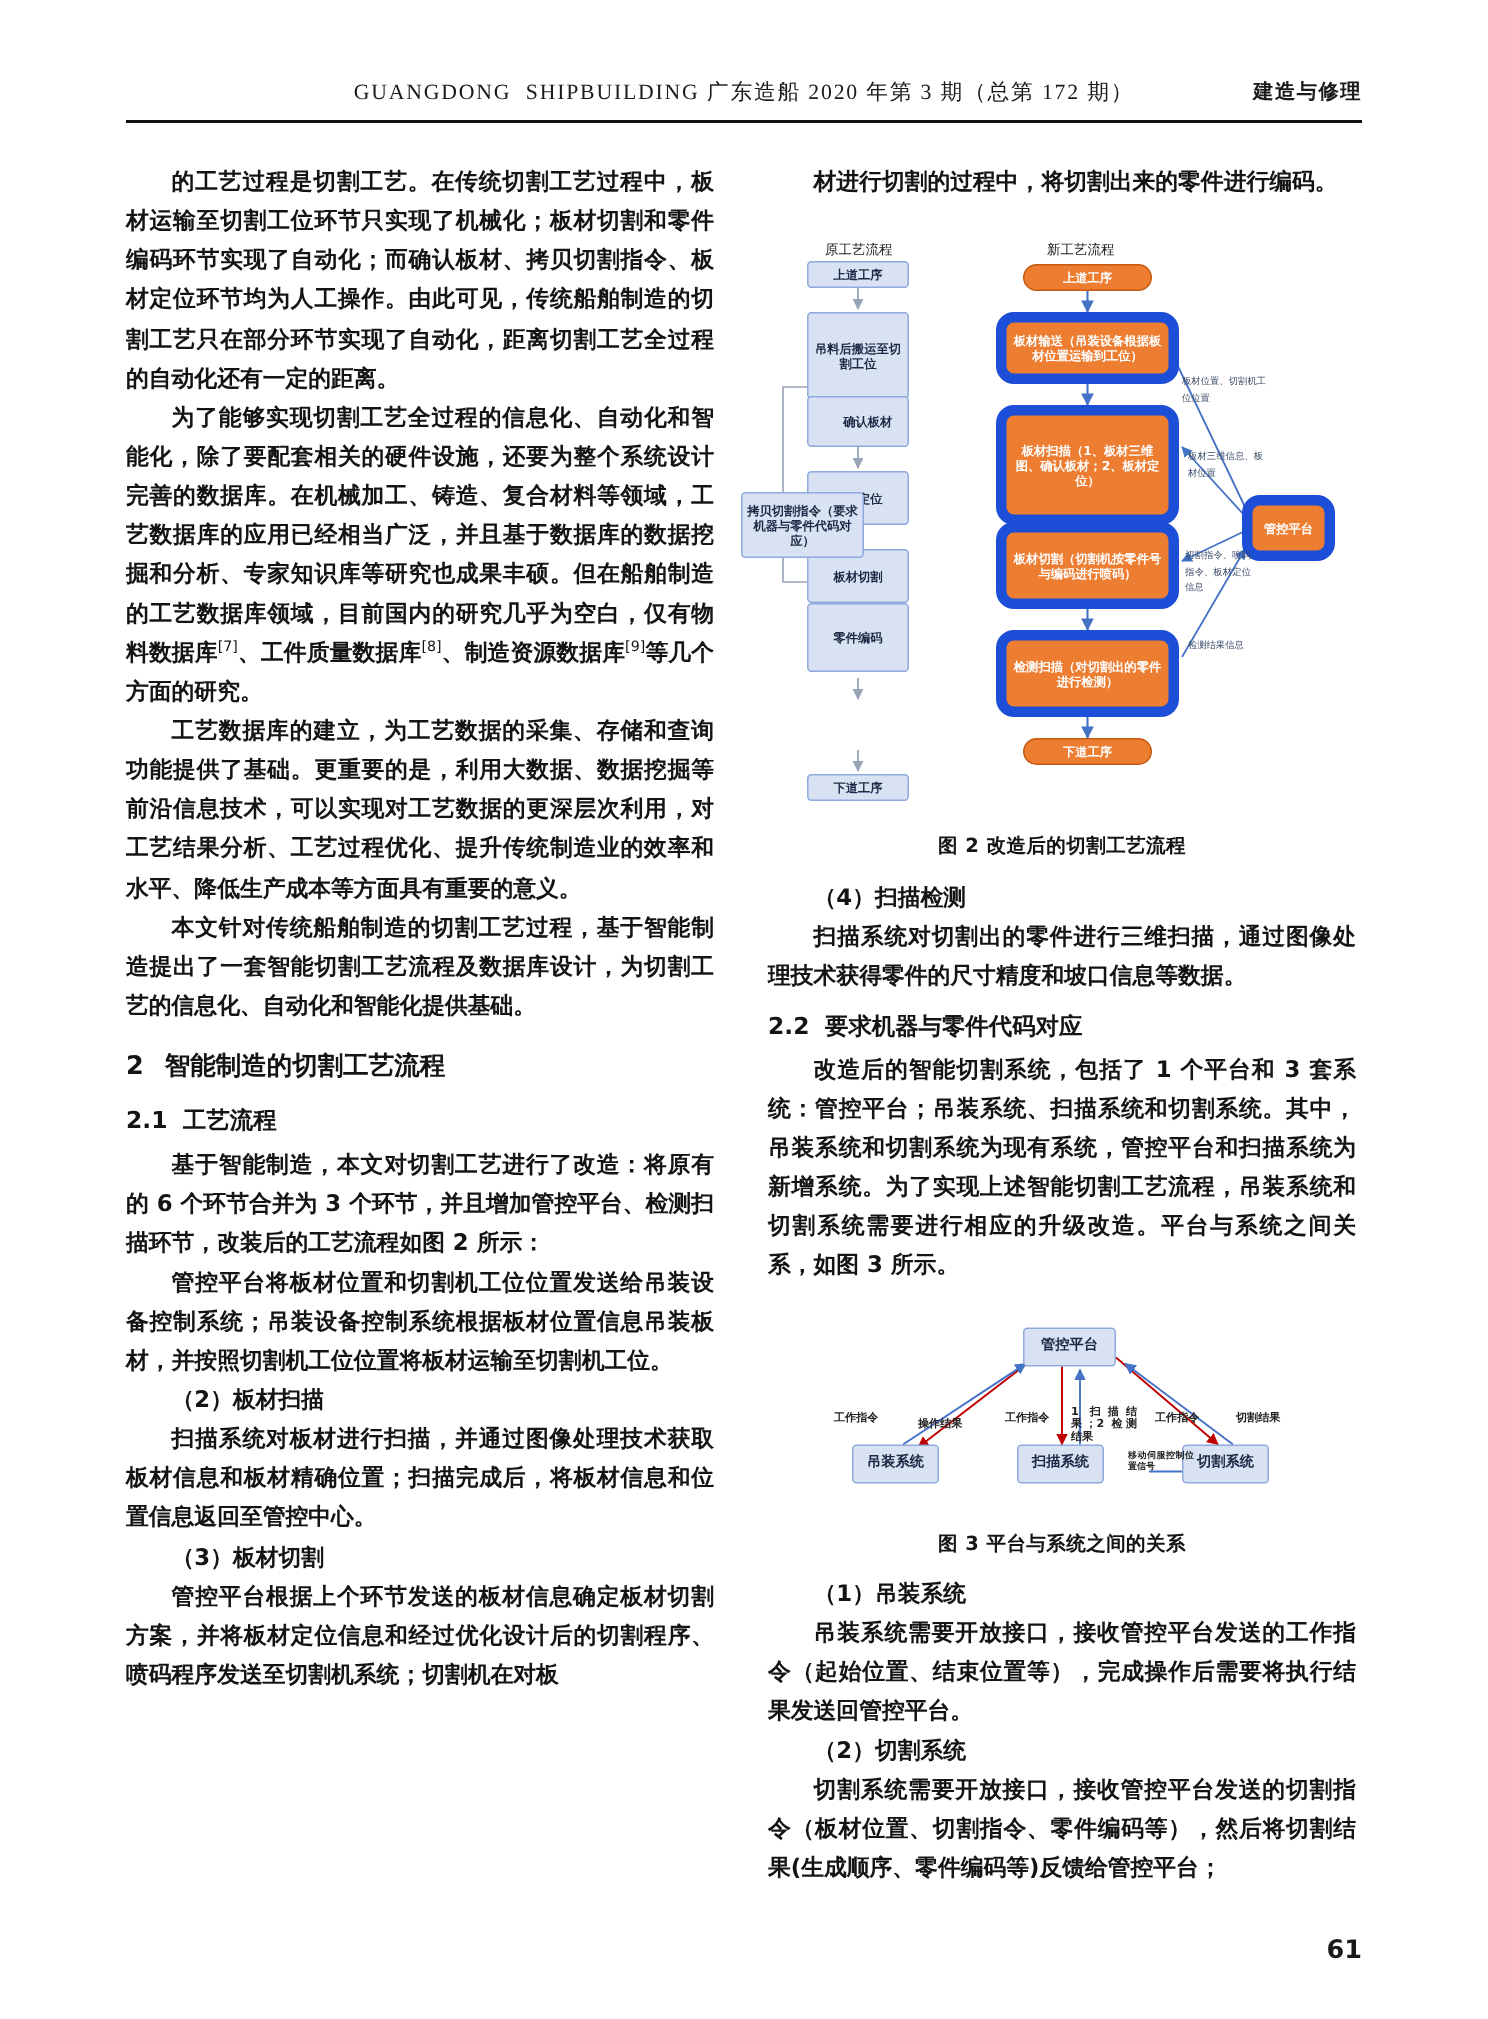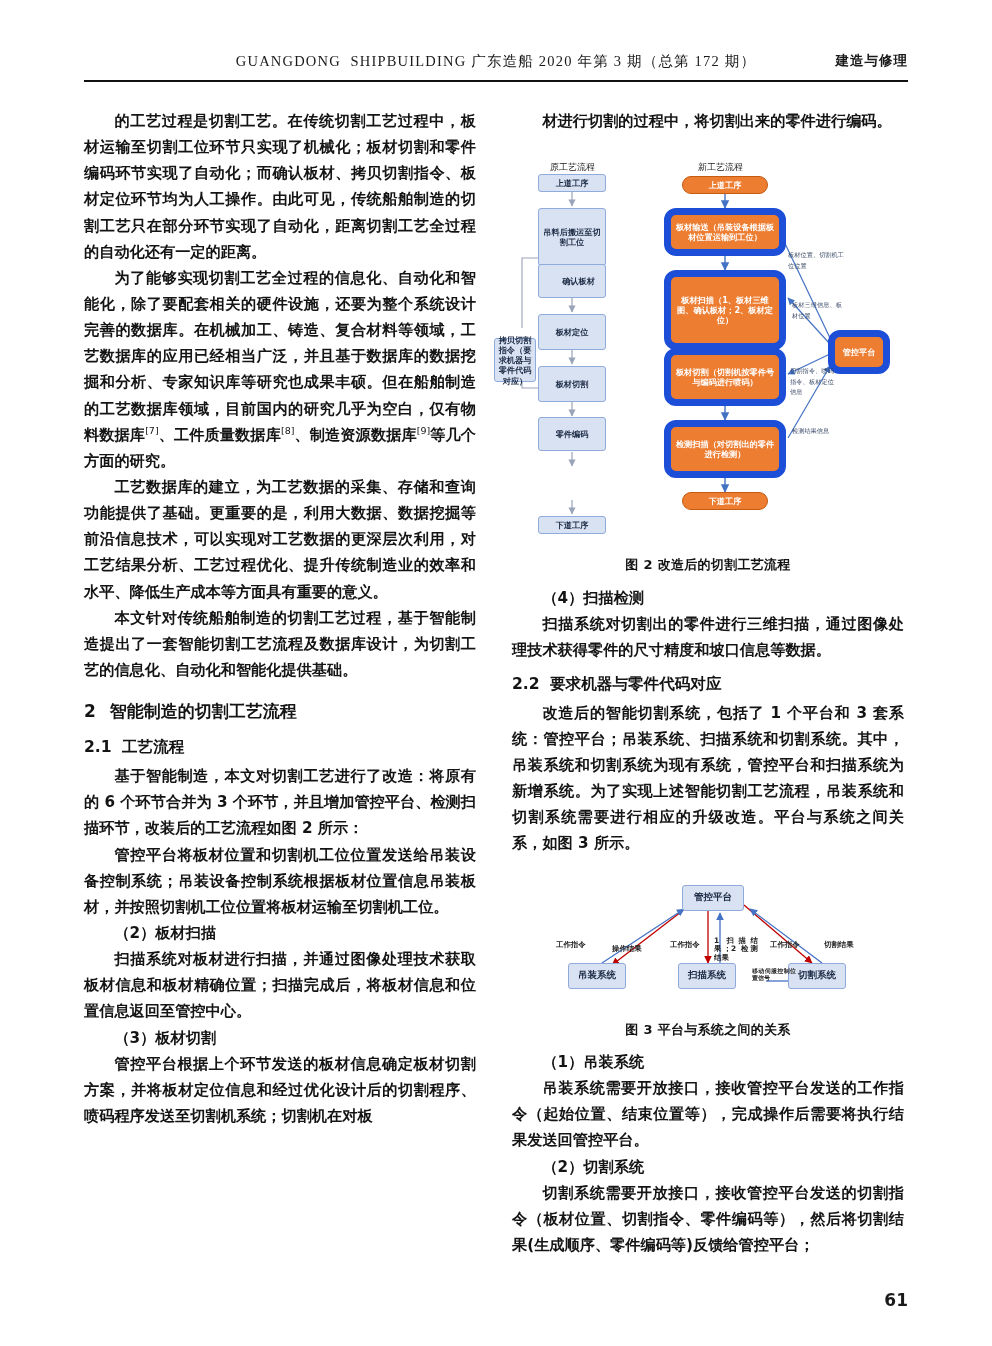--- a/index.html
+++ b/index.html
@@ -191,23 +191,23 @@
       </svg>
 
       <div class="lbl" style="left:38px; top:22px;">原工艺流程</div>
       <div class="lbl" style="left:186px; top:22px;">新工艺流程</div>
 
       <div class="box blue" style="left:26px; top:36px; width:68px; height:18px;">上道工序</div>
       <div class="box blue" style="left:26px; top:70px; width:68px; height:58px;">吊料后搬运至切割工位</div>
       <div class="box blue" style="left:26px; top:126px; width:68px; height:34px;padding-left:16px;">确认板材</div>
       <div class="box blue" style="left:26px; top:176px; width:68px; height:36px;">板材定位</div>
       <div class="box blue" style="left:26px; top:228px; width:68px; height:36px;">板材切割</div>
-      <div class="box blue" style="left:26px; top:279px; width:68px; height:34px;">零件编码</div>
+      <div class="box blue" style="left:26px; top:264px; width:68px; height:46px;">零件编码</div>
       <div class="box blue" style="left:26px; top:378px; width:68px; height:18px;">下道工序</div>
-      <div class="box blue" style="left:-18px; top:200px; width:42px; height:44px;">拷贝切割指令（要求机器与零件代码对应）</div>
+      <div class="box blue" style="left:-18px; top:190px; width:82px; height:44px;">拷贝切割指令（要求机器与零件代码对应）</div>
 
       <div class="box orange" style="left:170px; top:38px; width:86px; height:18px; border-radius:10px;">上道工序</div>
       <div class="box orange-r" style="left:152px; top:70px; width:122px; height:48px;">板材输送（吊装设备根据板材位置运输到工位）</div>
       <div class="box orange-r" style="left:152px; top:132px; width:122px; height:80px;">板材扫描（1、板材三维图、确认板材；2、板材定位）</div>
       <div class="box orange-r" style="left:152px; top:210px; width:122px; height:58px;">板材切割（切割机按零件号与编码进行喷码）</div>
       <div class="box orange-r" style="left:152px; top:282px; width:122px; height:58px;">检测扫描（对切割出的零件进行检测）</div>
       <div class="box orange" style="left:170px; top:354px; width:86px; height:18px; border-radius:10px;">下道工序</div>
 
       <div class="box orange-r" style="left:316px; top:192px; width:62px; height:44px;">管控平台</div>
 

